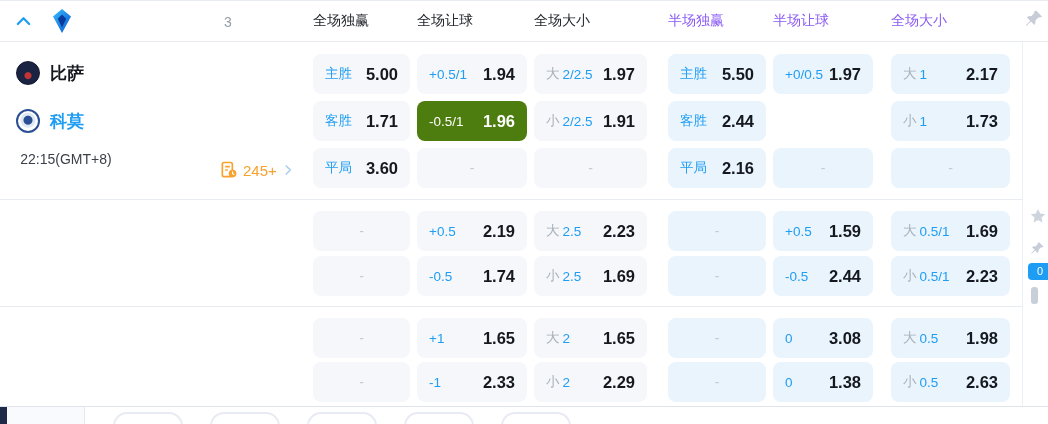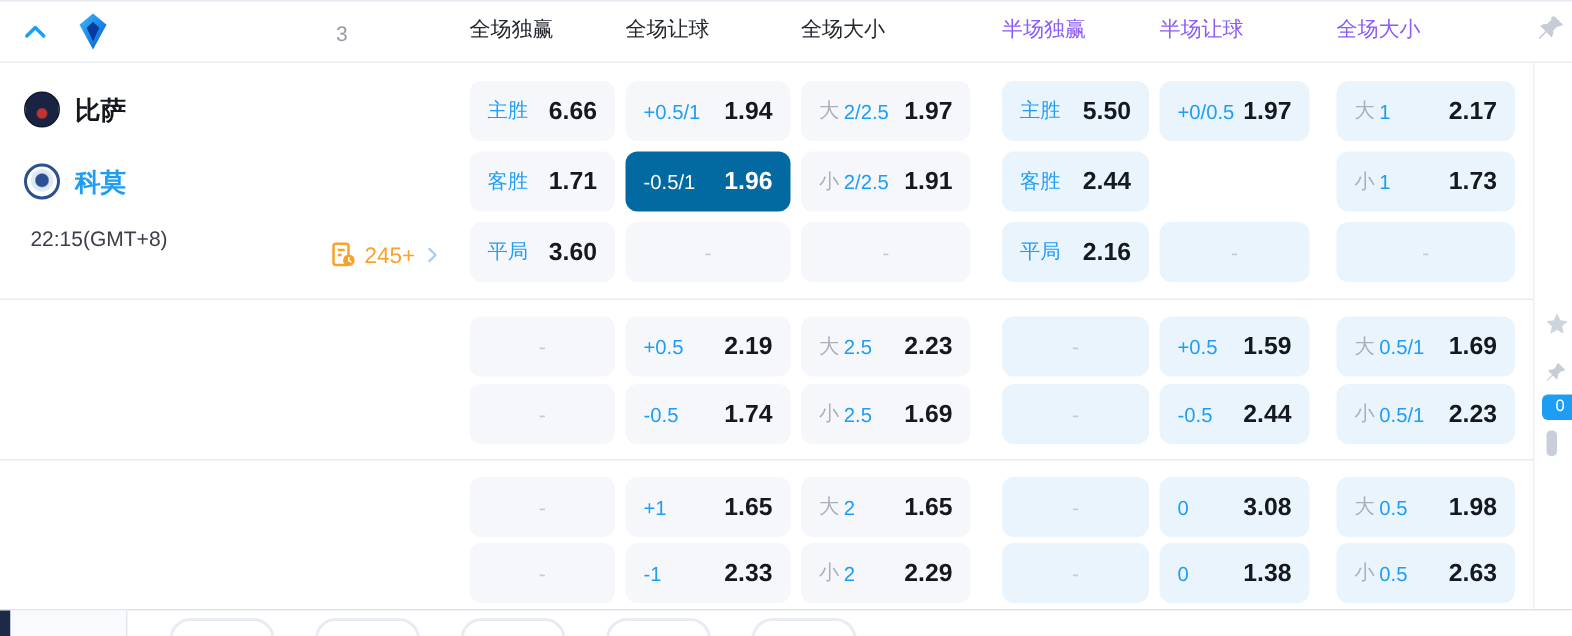--- a/index.html
+++ b/index.html
@@ -29,21 +29,21 @@
   .events .eicon{width:20px;height:20px;}
   .events .ecount{font-size:15px;color:#f9a12c;}
   .events .echev{width:14px;height:14px;}
   
   #odds-rows{position:absolute;left:0;top:0;width:1048px;height:424px;pointer-events:none;}
   .cell{
     position:absolute;height:40px;border-radius:8px;background:#f5f7fa;box-sizing:border-box;
     display:flex;align-items:center;justify-content:space-between;padding:0 12px;cursor:pointer;pointer-events:auto;
   }
   .cell.half{background:#e9f4fd;}
-  .cell.sel{background:#0369a1;}
+  .cell.sel{background:#4d7c0f;}
   .cell.dash{justify-content:center;color:#c5cbd4;font-size:14px;cursor:default;}
   .lab{font-size:13.5px;color:#1e9df4;display:flex;align-items:center;gap:3px;white-space:nowrap;}
   .lab .pre{color:#a9b0ba;}
   .val{font-size:16.5px;font-weight:bold;color:#15181e;white-space:nowrap;}
   .cell.sel .lab,.cell.sel .lab .pre,.cell.sel .val{color:#fff;}
   
   .hdiv{position:absolute;left:0;width:1022px;height:1px;background:#e9ecf1;}
   .vdiv{position:absolute;left:1022px;top:41px;width:1px;height:364px;background:#eceff4;}
   .rstar{position:absolute;left:1029px;top:206px;width:18px;height:18px;cursor:pointer;}
   .rpin2{position:absolute;left:1030px;top:240px;width:15px;height:15px;cursor:pointer;}
@@ -119,21 +119,21 @@
           <path d="M9 5l7 7-7 7" stroke="#a9cdf0" stroke-width="2.6" fill="none" stroke-linecap="round" stroke-linejoin="round"></path>
         </svg>
     </span>
   </div>
 
   <div id="odds-rows">
       <div class="cell" style="left: 313px; top: 53px; width: 97px;">
         <span class="lab">
           <span>主胜</span>
         </span>
-        <span class="val">6.66</span>
+        <span class="val">5.00</span>
       </div>
       <div class="cell" style="left: 417px; top: 53px; width: 110px;">
         <span class="lab">
           <span>+0.5/1</span>
         </span>
         <span class="val">1.94</span>
       </div>
       <div class="cell" style="left: 534px; top: 53px; width: 113px;">
         <span class="lab">
           <span class="pre">大</span>

